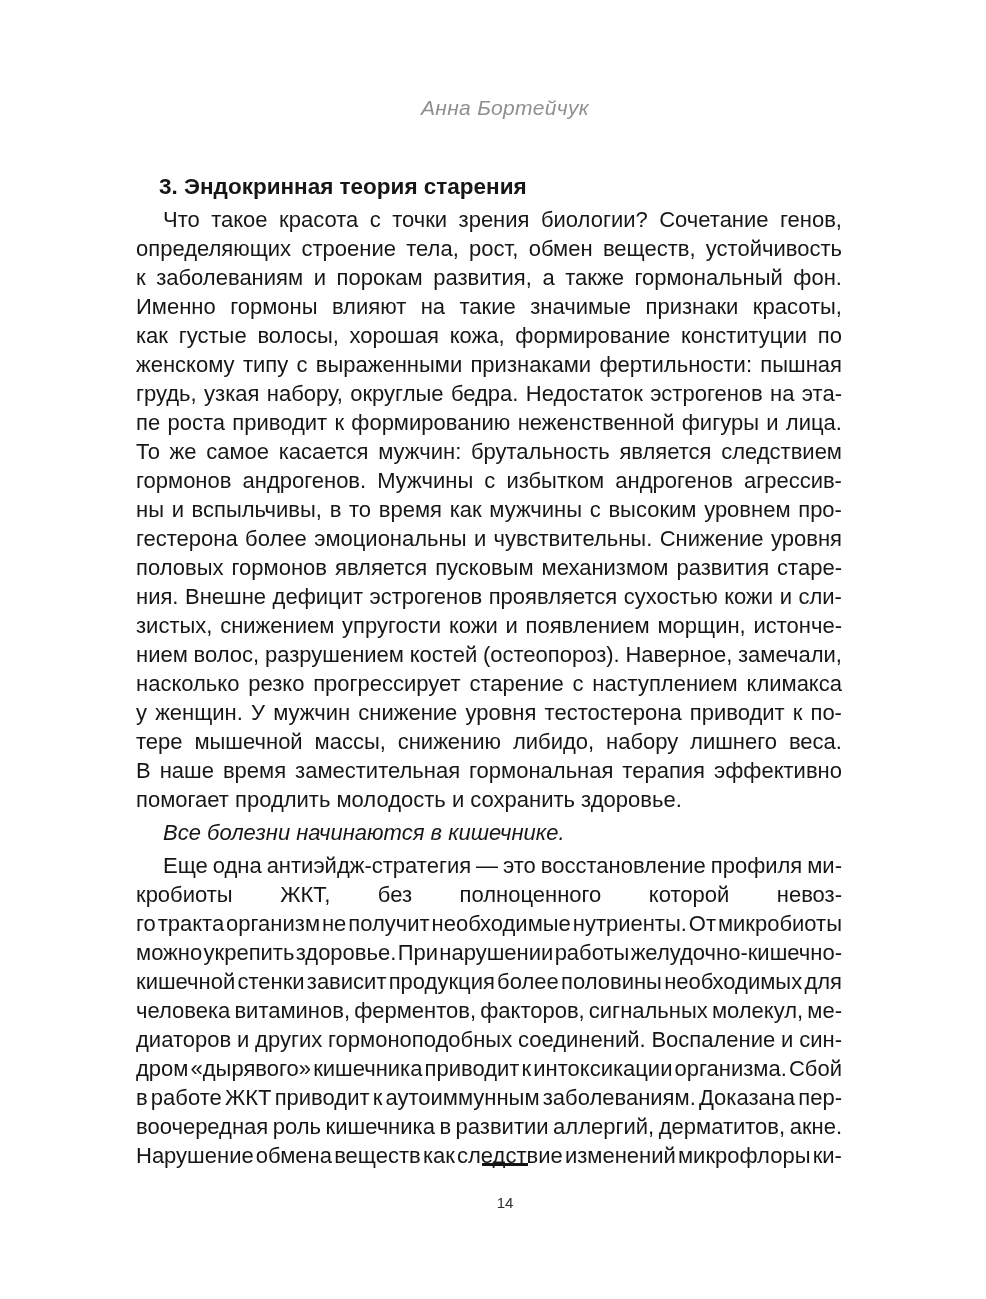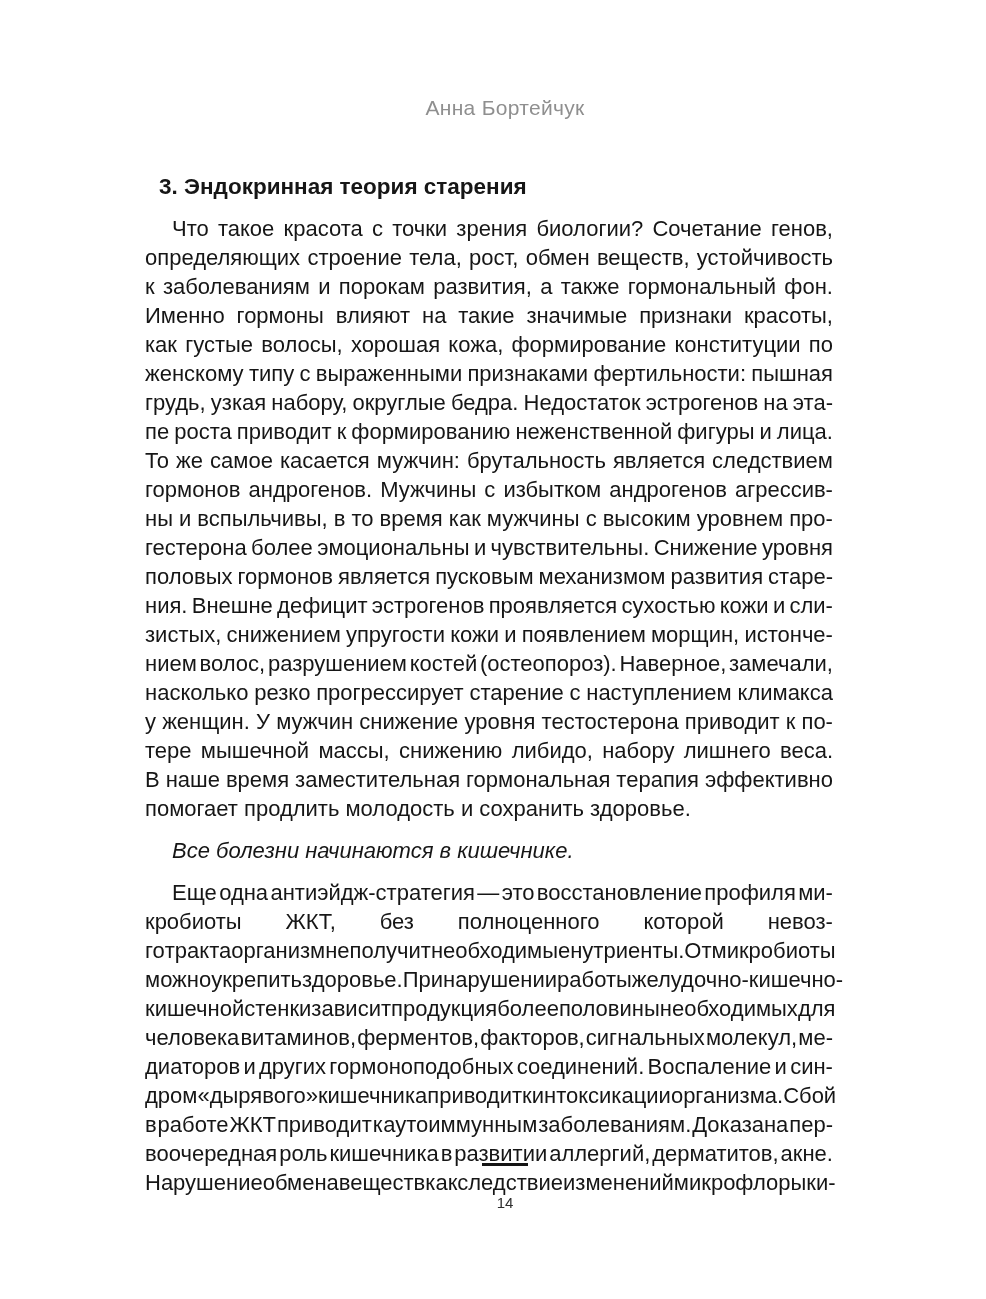--- a/index.html
+++ b/index.html
@@ -18,38 +18,39 @@
   }
   .running-header {
     position: absolute;
     top: 96px;
     left: 148px;
     width: 714px;
     text-align: center;
     font-size: 21px;
     color: #8f8f8f;
     letter-spacing: 0.3px;
+    font-style: italic;
   }
   .text-block {
     position: absolute;
     top: 172px;
     left: 132px;
     width: 714px;
     font-size: 22px;
     line-height: 29px;
   }
   .heading {
     margin: 0;
     font-size: 22.5px;
     font-weight: bold;
     text-indent: 27px;
     line-height: 29px;
     white-space: nowrap;
   }
-  .para { margin: 13px; }
+  .para { margin: 4px; }
   .para.italic { font-style: italic; }
   .line { height: 29px; }
   .line.just {
     display: flex;
     justify-content: space-between;
   }
   .line.just span {
     flex: 0 0 auto;
     white-space: nowrap;
   }

